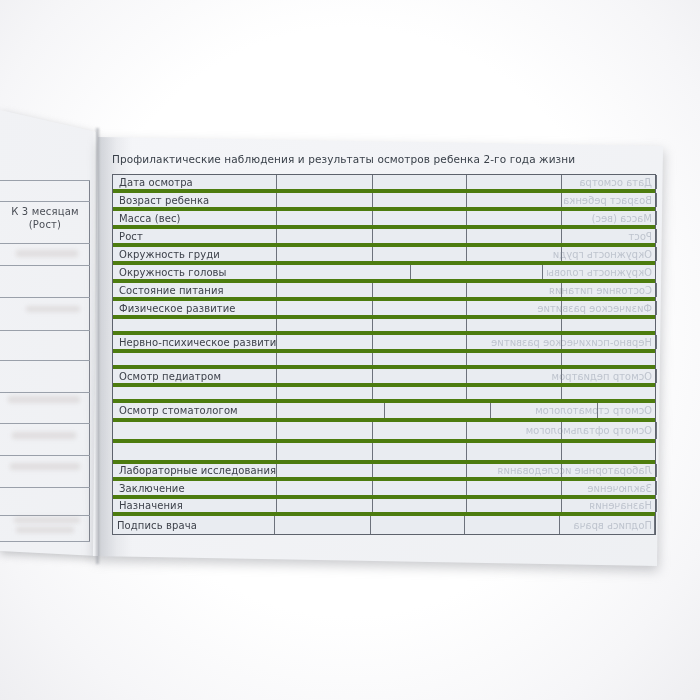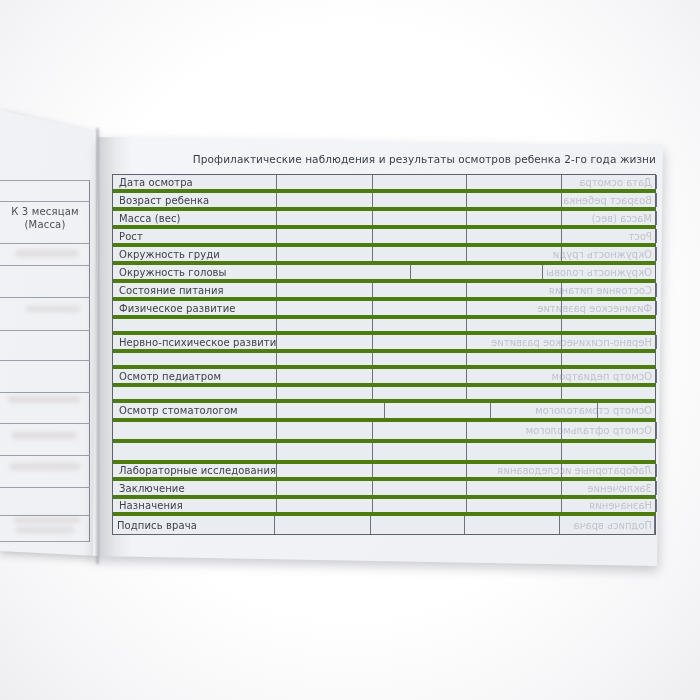--- a/index.html
+++ b/index.html
@@ -37,21 +37,21 @@
   .spine-shade{
     position:absolute;left:98px;top:130px;width:34px;height:440px;
     background:linear-gradient(to right, rgba(168,172,180,0.50), rgba(168,172,180,0.14) 55%, rgba(168,172,180,0));
   }
   .spine-gap{
     position:absolute;left:96px;top:128px;width:3px;height:436px;
     background:rgba(150,153,160,0.55);filter:blur(1px);
   }
   .page-title{
     position:absolute;left:112px;top:153px;width:544px;
-    text-align:right;font-size:10.5px;color:#394049;letter-spacing:0.1px;white-space:nowrap;
+    text-align:left;font-size:10.5px;color:#394049;letter-spacing:0.1px;white-space:nowrap;
   }
 
   
   .obs-table{
     position:absolute;left:112px;top:174px;width:544px;
     border:1px solid #5d626c;box-sizing:border-box;background:#e9ecf1;
   }
   .t-row{display:flex;position:relative;box-sizing:border-box;border-bottom:4px solid #4d7c0f;}
   .t-row:last-child{border-bottom:none;}
   .t-cell{box-sizing:border-box;border-right:1px solid #6d727c;height:100%;flex:none;}
@@ -72,21 +72,21 @@
 </head>
 <body>
 
 <div class="stage">
 
   <div class="left-page-wrap">
     <div class="left-page">
       <div class="lp-vline"></div>
       <div class="lp-label">
         <div>К 3 месяцам</div>
-        <div>(Масса)</div>
+        <div>(Рост)</div>
       </div>
       <div class="lp-edge"></div>
 
     <div class="lp-line" style="top: 180px;"></div>
         <div class="lp-line" style="top: 201px;"></div>
         <div class="lp-line" style="top: 243px;"></div>
         <div class="lp-line" style="top: 265px;"></div>
         <div class="lp-line" style="top: 297px;"></div>
         <div class="lp-line" style="top: 330px;"></div>
         <div class="lp-line" style="top: 360px;"></div>

